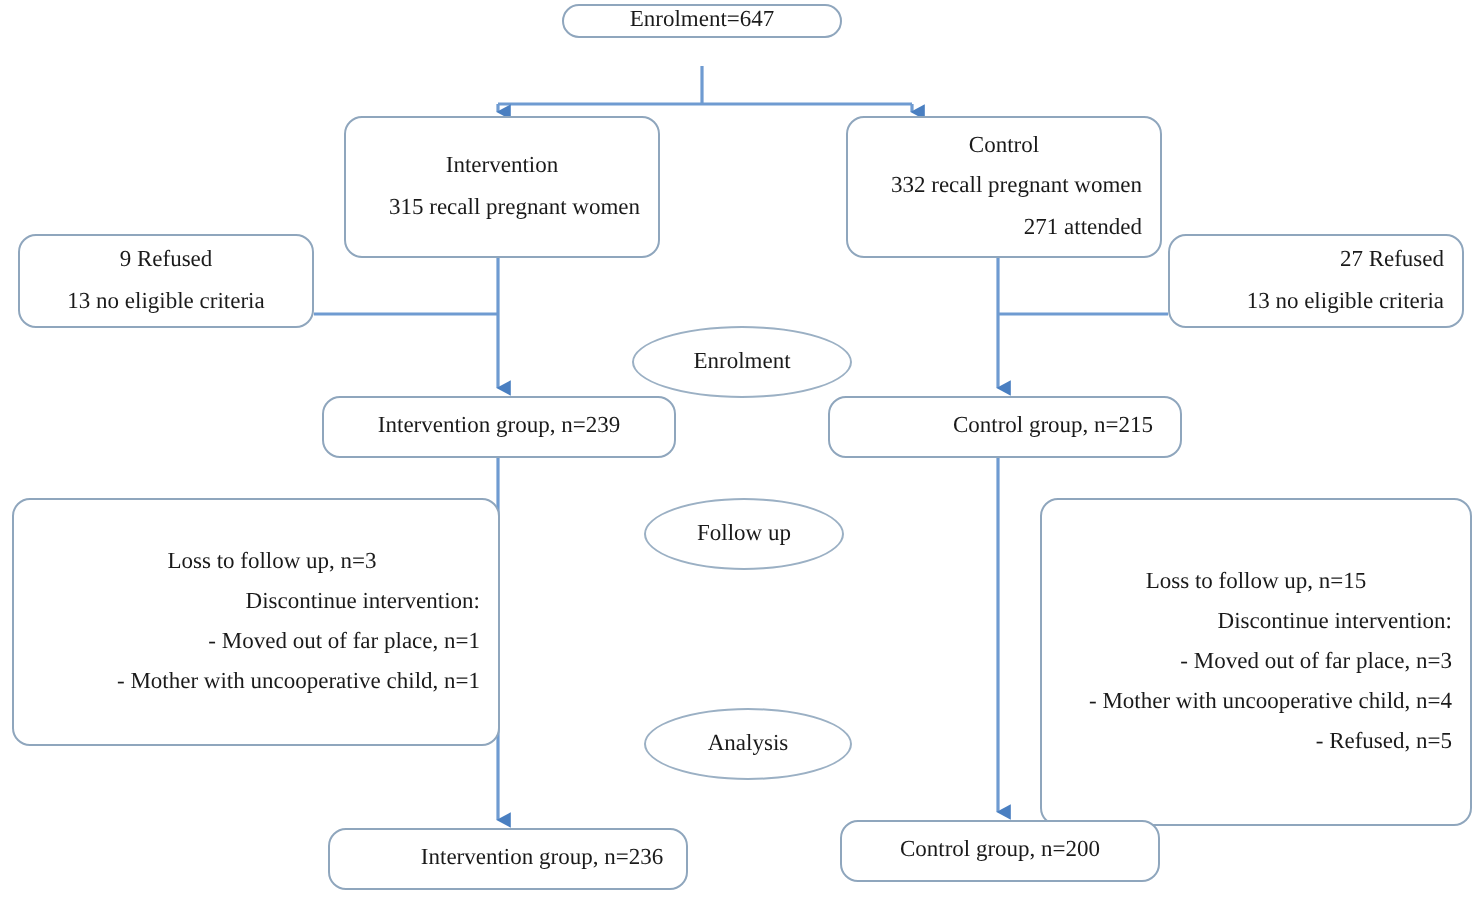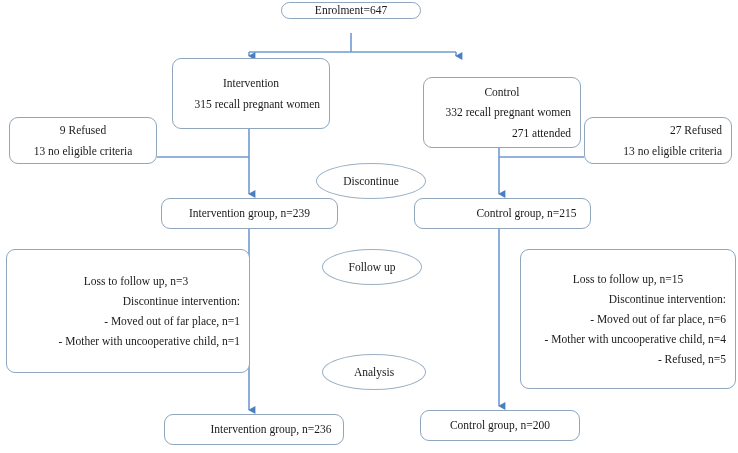--- a/index.html
+++ b/index.html
@@ -56,27 +56,27 @@
     font-size: 11.5px;
     display: flex;
     align-items: center;
     justify-content: center;
     text-align: center;
   }
 
   
   #n-enrolment   { left: 281px; top: 2px;   width: 140px; height: 17px; }
   #n-intervention{ left: 172px; top: 58px;  width: 158px; height: 71px; }
-  #n-control     { left: 423px; top: 58px;  width: 158px; height: 71px; margin-top: 19px; }
+  #n-control     { left: 423px; top: 58px;  width: 158px; height: 71px; }
   #n-refused-l   { left: 9px;   top: 117px; width: 148px; height: 47px; }
   #n-refused-r   { left: 584px; top: 117px; width: 148px; height: 47px; }
   #n-group-int   { left: 161px; top: 198px; width: 177px; height: 31px; }
   #n-group-ctl   { left: 414px; top: 198px; width: 177px; height: 31px; padding-left: 48px; }
   #n-loss-l      { left: 6px;   top: 249px; width: 244px; height: 124px; padding-left: 16px; }
-  #n-loss-r      { left: 520px; top: 249px; width: 216px; height: 140px; }
+  #n-loss-r      { left: 520px; top: 249px; width: 216px; height: 164px; }
   #n-final-int   { left: 164px; top: 414px; width: 180px; height: 31px; padding-left: 34px; }
   #n-final-ctl   { left: 420px; top: 410px; width: 160px; height: 31px; }
 
   #e-allocation  { left: 316px; top: 163px; width: 110px; height: 36px; }
   #e-followup    { left: 322px; top: 249px; width: 100px; height: 36px; }
   #e-analysis    { left: 322px; top: 354px; width: 104px; height: 36px; }
 </style>
 </head>
 <body>
 
@@ -124,21 +124,21 @@
     <div class="line">9 Refused</div>
     <div class="line">13 no eligible criteria</div>
   </div>
 
   <div class="node left" id="n-refused-r">
     <div class="line">27 Refused</div>
     <div class="line">13 no eligible criteria</div>
   </div>
 
   <div class="ellipse" id="e-allocation">
-    <span>Discontinue</span>
+    <span>Enrolment</span>
   </div>
 
   <div class="node center" id="n-group-int">
     <div class="line">Intervention group, n=239</div>
   </div>
 
   <div class="node center" id="n-group-ctl">
     <div class="line">Control group, n=215</div>
   </div>
 
@@ -149,21 +149,21 @@
   <div class="node left" id="n-loss-l">
     <div class="line" style="text-align:center">Loss to follow up, n=3</div>
     <div class="line">Discontinue intervention:</div>
     <div class="line">- Moved out of far place, n=1</div>
     <div class="line">- Mother with uncooperative child, n=1</div>
   </div>
 
   <div class="node left" id="n-loss-r">
     <div class="line" style="text-align:center">Loss to follow up, n=15</div>
     <div class="line">Discontinue intervention:</div>
-    <div class="line">- Moved out of far place, n=6</div>
+    <div class="line">- Moved out of far place, n=3</div>
     <div class="line">- Mother with uncooperative child, n=4</div>
     <div class="line">- Refused, n=5</div>
   </div>
 
   <div class="ellipse" id="e-analysis">
     <span>Analysis</span>
   </div>
 
   <div class="node center" id="n-final-int">
     <div class="line">Intervention group, n=236</div>

